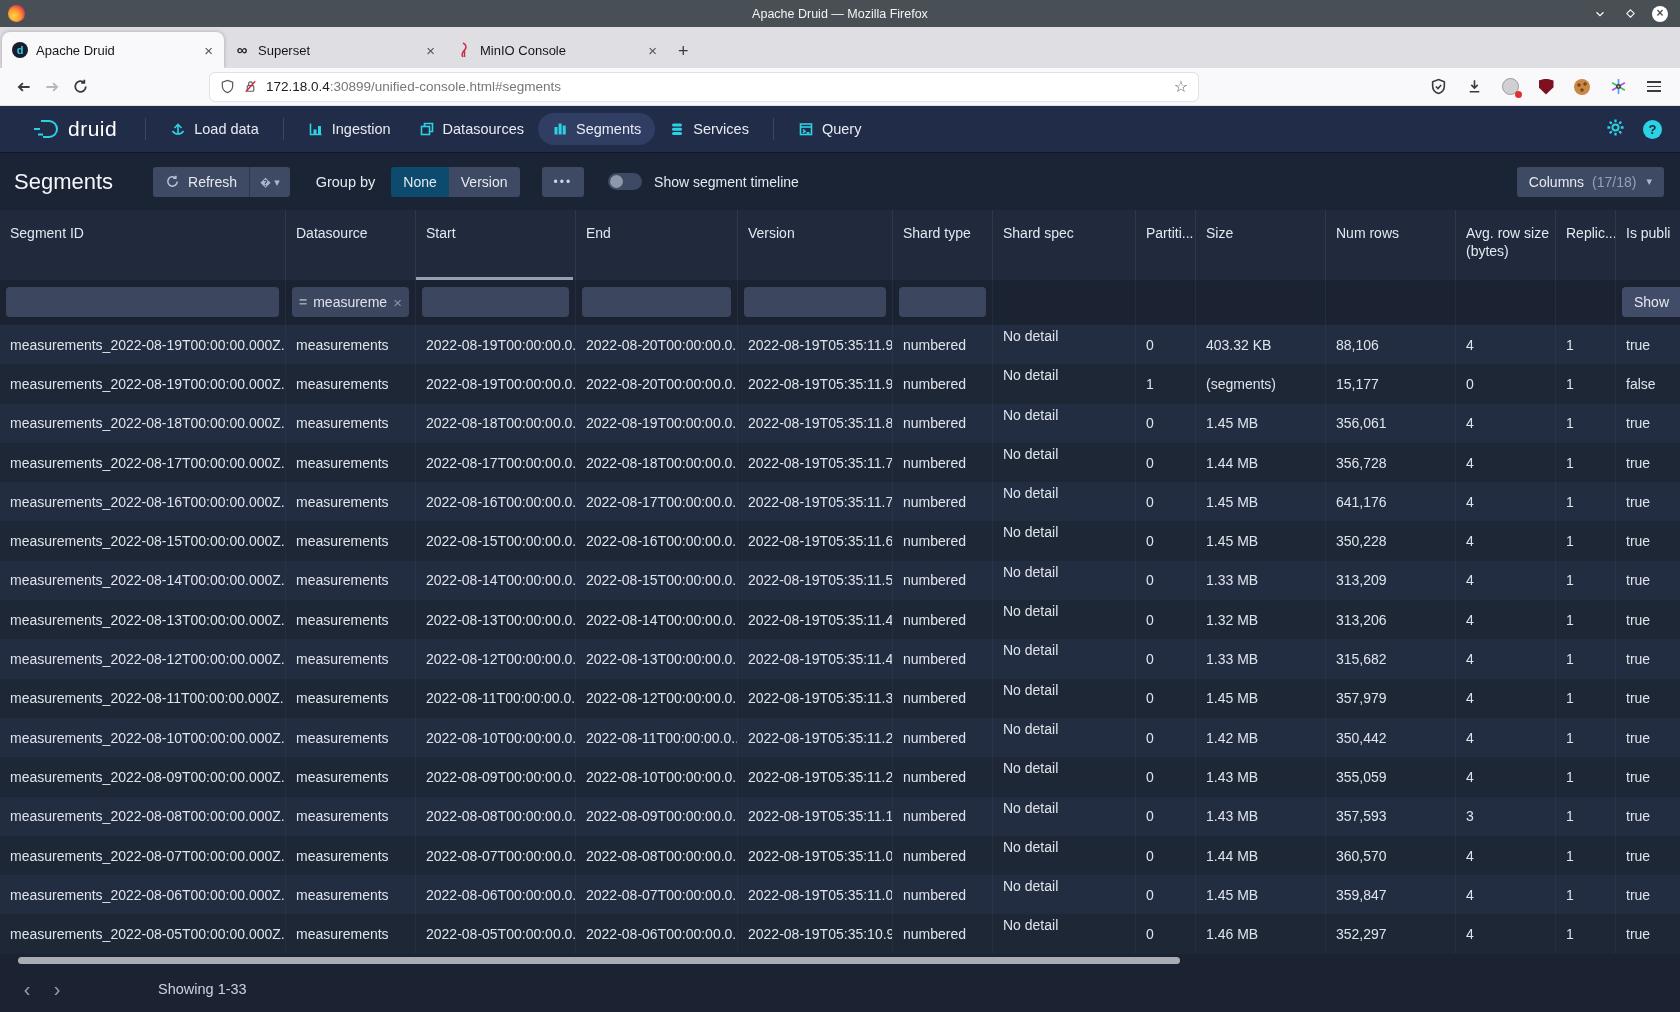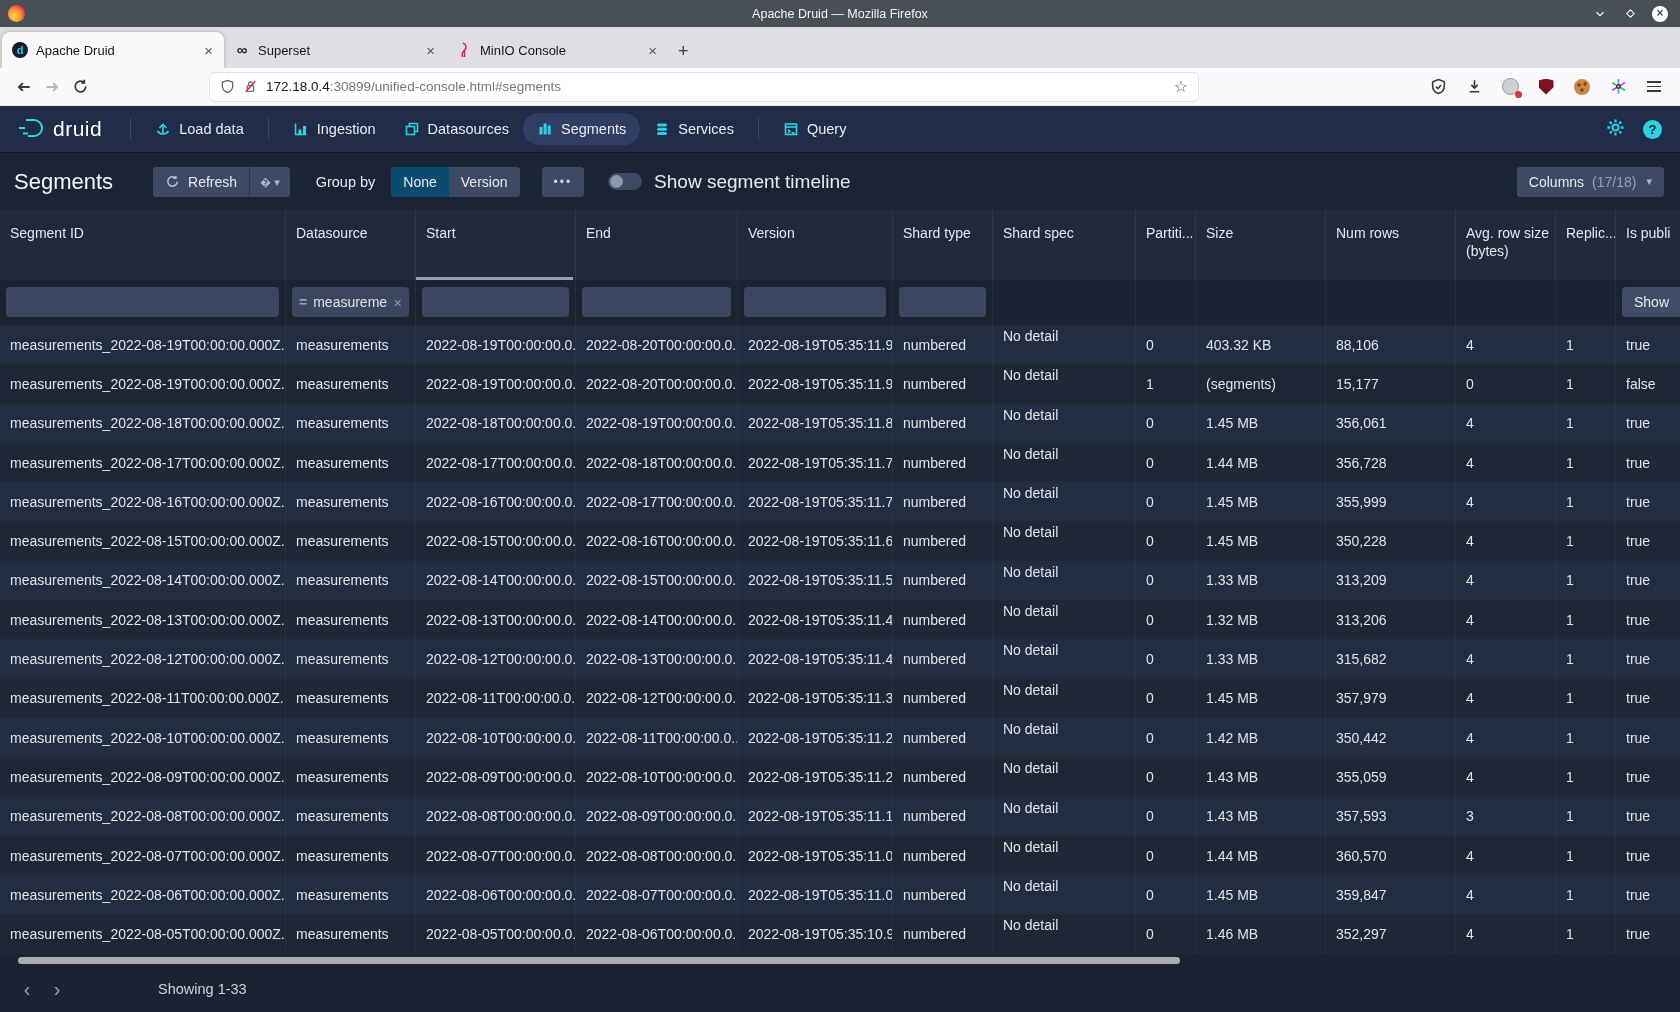--- a/index.html
+++ b/index.html
@@ -58,21 +58,21 @@
   .cookie { width:16px; height:16px; border-radius:50%;
     background:radial-gradient(circle at 5px 6px,#7a4a1f 1.4px,transparent 2px),
                radial-gradient(circle at 11px 5px,#7a4a1f 1.4px,transparent 2px),
                radial-gradient(circle at 8px 11px,#7a4a1f 1.4px,transparent 2px),#c98848; }
   .menu-bars { display:flex; flex-direction:column; gap:3px; }
   .menu-bars i { display:block; width:14px; height:1.6px; background:#3a3a3e; }
 
   
   .druidnav { position:absolute; top:106px; left:0; right:0; height:47px; background:#212c49;
     display:flex; align-items:center; color:#e8ebf2; border-bottom:1px solid #121728; }
-  .brand { display:flex; gap:7px; padding:0 18px 0 16px; }
+  .brand { display:flex; align-items:center; gap:7px; padding:0 18px 0 31px; }
   .brand svg { stroke:#2bd2e4; fill:none; stroke-width:2; }
   .brand-name { font-size:21px; color:#fff; letter-spacing:.5px; }
   .nav-divider { width:1px; height:22px; background:#3a4666; margin:0 10px; }
   .nav-item { display:flex; align-items:center; gap:8px; height:32px; padding:0 14px;
     border-radius:16px; font-size:14.5px; }
   .nav-item.active { background:#303e63; }
   .nav-item svg { stroke:#2bd2e4; fill:none; stroke-width:1.6; }
   .nav-item svg .fill { fill:#2bd2e4; stroke:none; }
   .nav-right { margin-left:auto; display:flex; align-items:center; gap:18px; padding-right:18px; }
   .gear svg { stroke:#2bd2e4; fill:none; stroke-width:2; }
@@ -92,21 +92,21 @@
     color:#aeb6c8; font-size:11px; }
   .grouplabel { margin:0 16px 0 26px; font-size:14.5px; color:#e6e9f0; }
   .seg .btn { border-radius:0; }
   .seg .btn:first-child { border-radius:3px 0 0 3px; }
   .seg .btn:last-child { border-radius:0 3px 3px 0; }
   .seg .btn.pressed { background:#0c4a6e; }
   .more { margin-left:22px; letter-spacing:2px; font-size:12px; color:#cdd4e2; }
   .toggle { margin-left:24px; width:34px; height:17px; border-radius:9px; background:#3e4963; position:relative; }
   .toggle .knob { position:absolute; left:2px; top:2px; width:13px; height:13px; border-radius:50%;
     background:#8e97ab; }
-  .toggle-label { margin-left:12px; font-size:19px; color:#e6e9f0; }
+  .toggle-label { margin-left:12px; font-size:14px; color:#e6e9f0; }
   .columns-btn { position:absolute; right:16px; gap:8px; }
   .columns-count { color:#96a0b4; }
   .columns-btn .car { color:#aeb6c8; font-size:11px; margin-left:2px; }
 
   
   .tablewrap { position:absolute; top:210px; left:0; right:0; bottom:46px; overflow:hidden; }
   .thead { display:flex; height:70px; background:#202a3c; color:#e3e7f0; font-size:14px; }
   .th { position:relative; padding:14px 0 0 10px; border-left:1px solid rgba(151,166,201,.12);
     white-space:normal; overflow:hidden; line-height:18px; }
   .th:first-child { border-left:none; }
@@ -469,21 +469,21 @@
         <div class="tr odd">
           <div class="td" style="width: 285px; flex: 0 0 285px;">measurements_2022-08-16T00:00:00.000Z...</div>
           <div class="td" style="width: 130px; flex: 0 0 130px;">measurements</div>
           <div class="td" style="width: 160px; flex: 0 0 160px;">2022-08-16T00:00:00.0...</div>
           <div class="td" style="width: 162px; flex: 0 0 162px;">2022-08-17T00:00:00.0...</div>
           <div class="td" style="width: 155px; flex: 0 0 155px;">2022-08-19T05:35:11.7...</div>
           <div class="td" style="width: 100px; flex: 0 0 100px;">numbered</div>
           <div class="td top" style="width: 143px; flex: 0 0 143px;">No detail</div>
           <div class="td" style="width: 60px; flex: 0 0 60px;">0</div>
           <div class="td" style="width: 130px; flex: 0 0 130px;">1.45 MB</div>
-          <div class="td" style="width: 130px; flex: 0 0 130px;">355,999</div>
+          <div class="td" style="width: 130px; flex: 0 0 130px;">641,176</div>
           <div class="td" style="width: 100px; flex: 0 0 100px;">4</div>
           <div class="td" style="width: 60px; flex: 0 0 60px;">1</div>
           <div class="td" style="width: 65px; flex: 0 0 65px;">true</div>
         </div>
         <div class="tr even">
           <div class="td" style="width: 285px; flex: 0 0 285px;">measurements_2022-08-15T00:00:00.000Z...</div>
           <div class="td" style="width: 130px; flex: 0 0 130px;">measurements</div>
           <div class="td" style="width: 160px; flex: 0 0 160px;">2022-08-15T00:00:00.0...</div>
           <div class="td" style="width: 162px; flex: 0 0 162px;">2022-08-16T00:00:00.0...</div>
           <div class="td" style="width: 155px; flex: 0 0 155px;">2022-08-19T05:35:11.6...</div>

